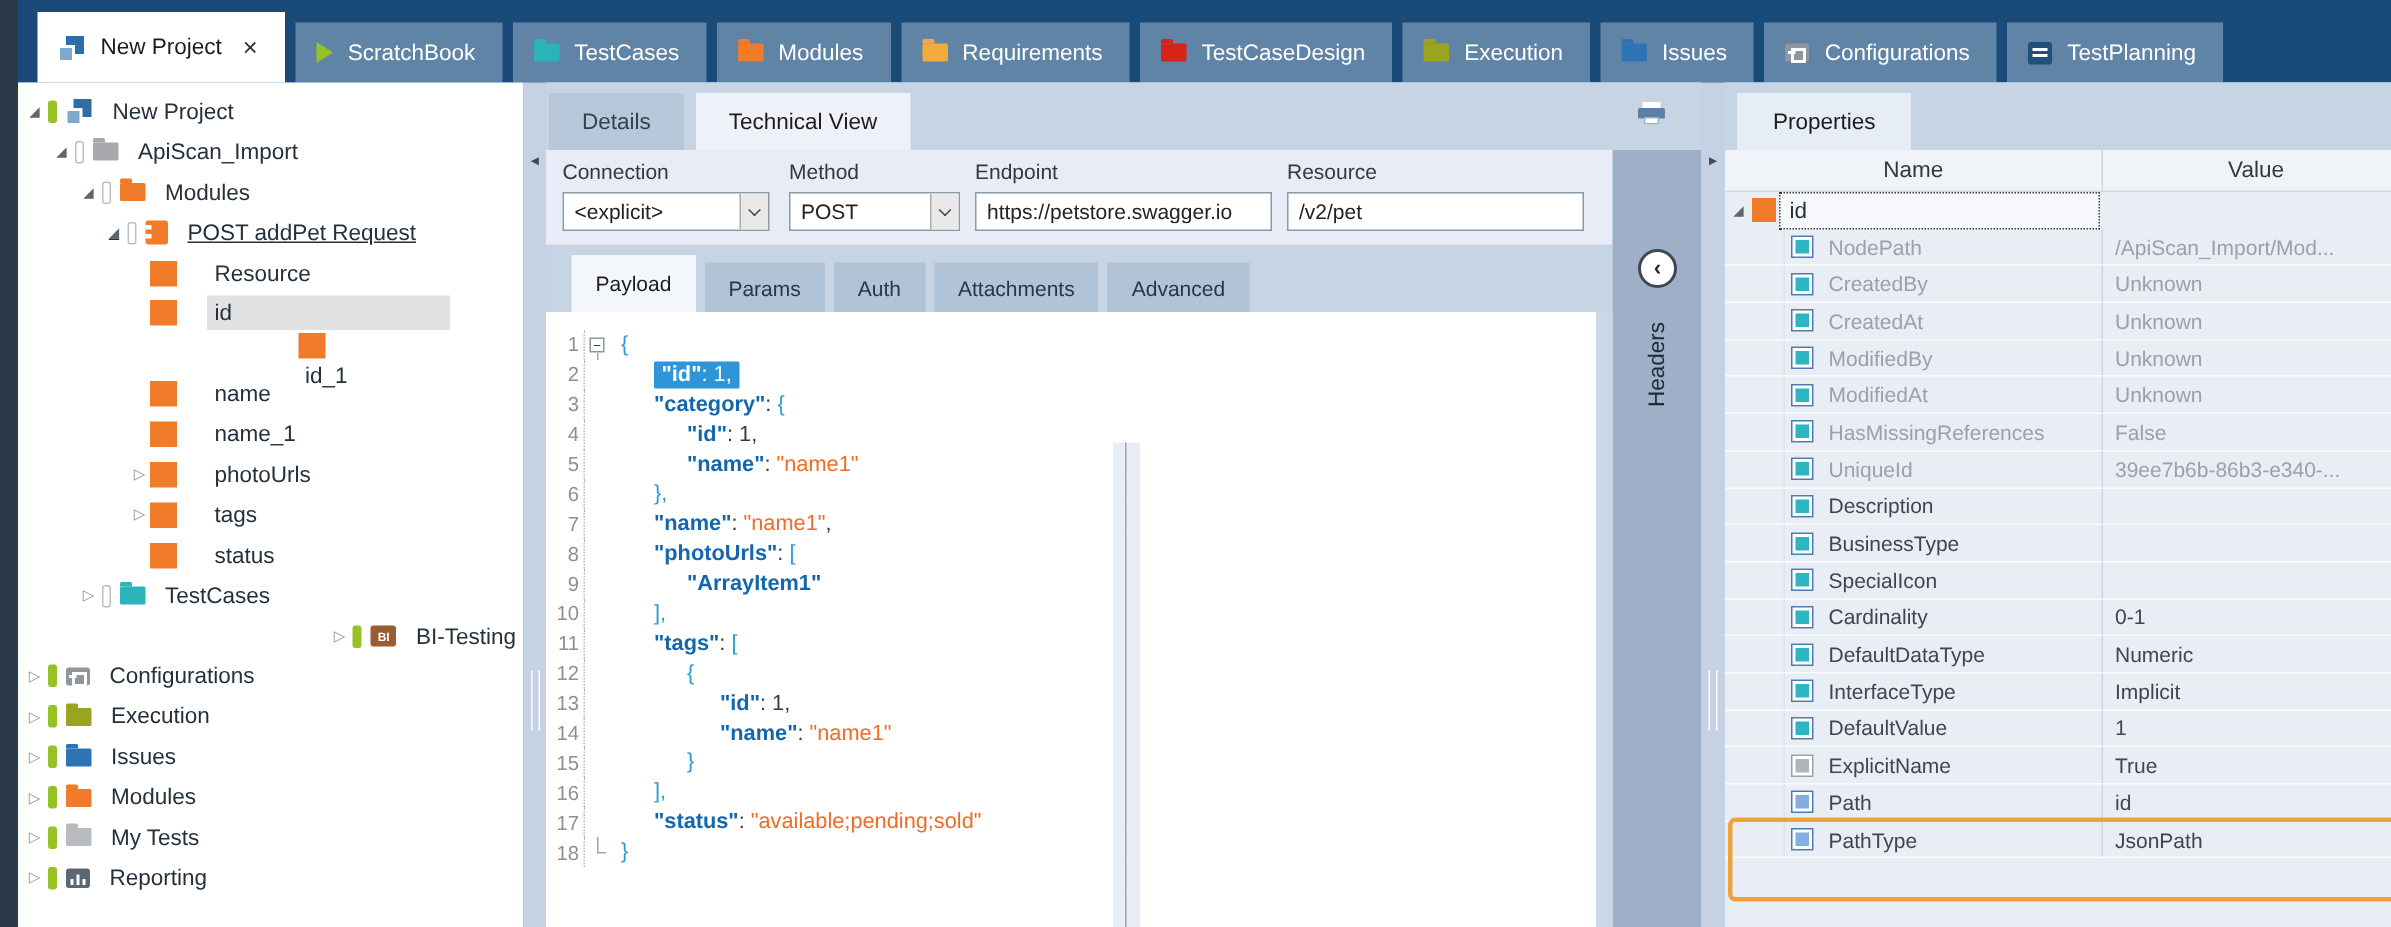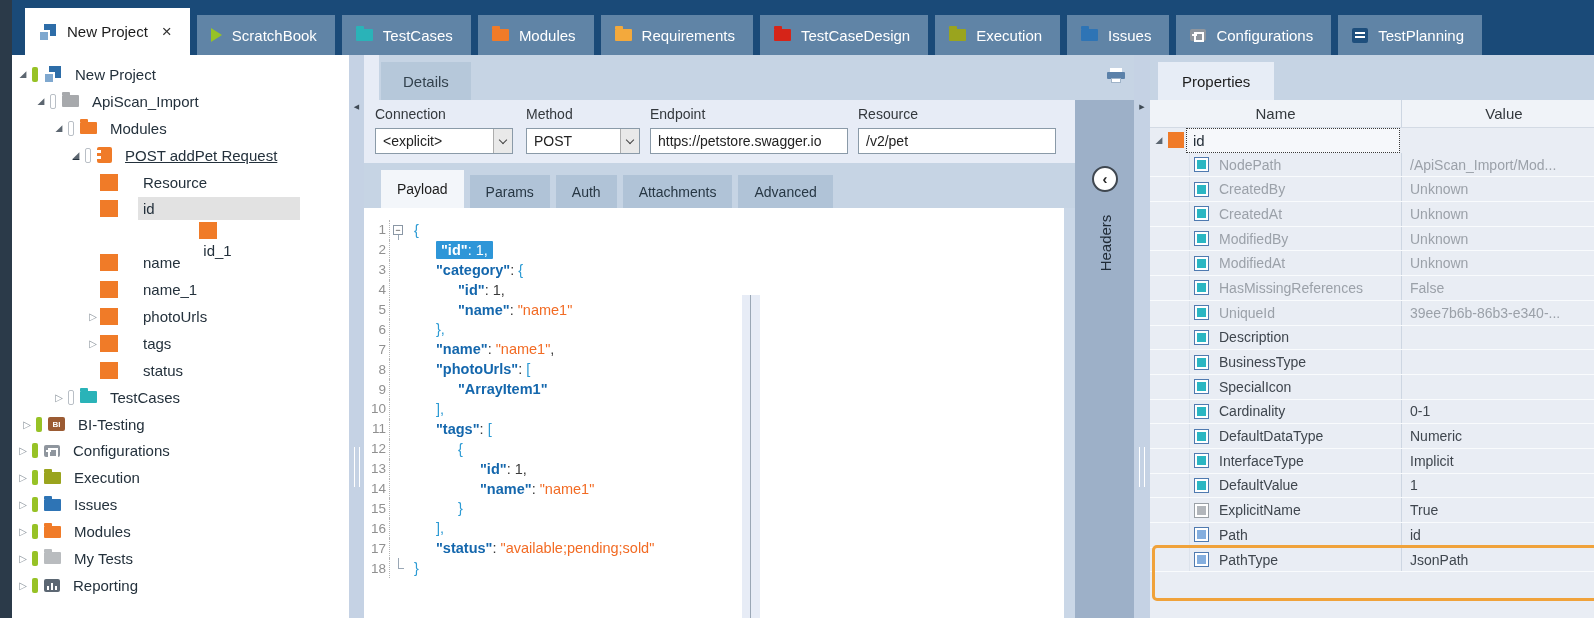--- a/index.html
+++ b/index.html
@@ -60,21 +60,21 @@
 
   
   .vsplit { position:absolute; top:55px; height:563px; background:#c5d2e4; }
   .lsplit { left:337px; width:15px; } .rsplit { left:1122px; width:16px; }
   .grip { position:absolute; left:50%; top:392px; width:6px; height:40px;
           border-left:1px solid #fff; border-right:1px solid #fff; transform:translateX(-50%); }
   .sp-arrow { position:absolute; left:0; right:0; top:48px; text-align:center; font-size:7px; color:#3f4a55; }
 
   
   .mid { position:absolute; left:352px; top:55px; width:770px; height:563px; background:#e7ecf6; }
-  .mid-tabs { position:absolute; left:15px; top:0; width:770px; height:45px; background:#c6d4e4;
+  .mid-tabs { position:absolute; left:0; top:0; width:770px; height:45px; background:#c6d4e4;
               display:flex; align-items:center; padding-left:2px; }
   .dtab { height:38px; display:flex; align-items:center; padding:0 22px; font-size:15px; color:#33424e;
           background:#b6c8da; margin-right:8px; cursor:pointer; }
   .dtab.active { background:#eef2f8; color:#1c1c1c; }
   .printer { position:absolute; right:24px; top:13px; width:18px; height:15px; cursor:pointer; }
   .printer::before { content:""; position:absolute; left:3px; top:0; width:12px; height:4px; background:#fff; }
   .printer::after  { content:""; position:absolute; left:0; top:4px; width:18px; height:7px; background:#5b81a9; border-radius:1px; }
   .printer i { position:absolute; left:4px; bottom:0; width:10px; height:5px; background:#fff; border:1px solid #9fb3c8; z-index:2; }
 
   .mid-body { position:absolute; left:0; top:45px; width:711px; height:518px; }
@@ -279,21 +279,21 @@
           <span class="xp xp-none"></span>
           <span class="ticon ic-square-orange"></span>
           <span class="tlbl">status</span>
         </div>
         <div class="trow" style="padding-left: 40px;">
           <span class="xp xp-closed"></span>
           <span class="pill pill-outline"></span>
           <span class="ticon ic-folder-teal fld"></span>
           <span class="tlbl">TestCases</span>
         </div>
-        <div class="trow" style="padding-left: 8px;">
+        <div class="trow" style="padding-left: 20px; justify-content: flex-end;">
           <span class="xp xp-closed"></span>
           <span class="pill pill-green"></span>
           <span class="ticon ic-bi"></span>
           <span class="tlbl">BI-Testing</span>
         </div>
         <div class="trow" style="padding-left: 4px;">
           <span class="xp xp-closed"></span>
           <span class="pill pill-green"></span>
           <span class="ticon ic-config"></span>
           <span class="tlbl">Configurations</span>
@@ -333,20 +333,21 @@
 
   <div class="vsplit lsplit">
     <div class="sp-arrow">◀</div>
     <div class="grip"></div>
   </div>
 
   <div class="mid">
     <div class="mid-tabs">
       <div id="detail-tabs" style="display:flex;align-items:flex-end;height:45px;">
           <div class="dtab">Details</div>
+          <div class="dtab active">Technical View</div>
         </div>
       <span class="printer">
           <i></i>
         </span>
     </div>
 
     <div class="mid-body">
       <div class="form" id="conn-form">
           <div class="ffield">
             <div class="flabel">Connection</div>

